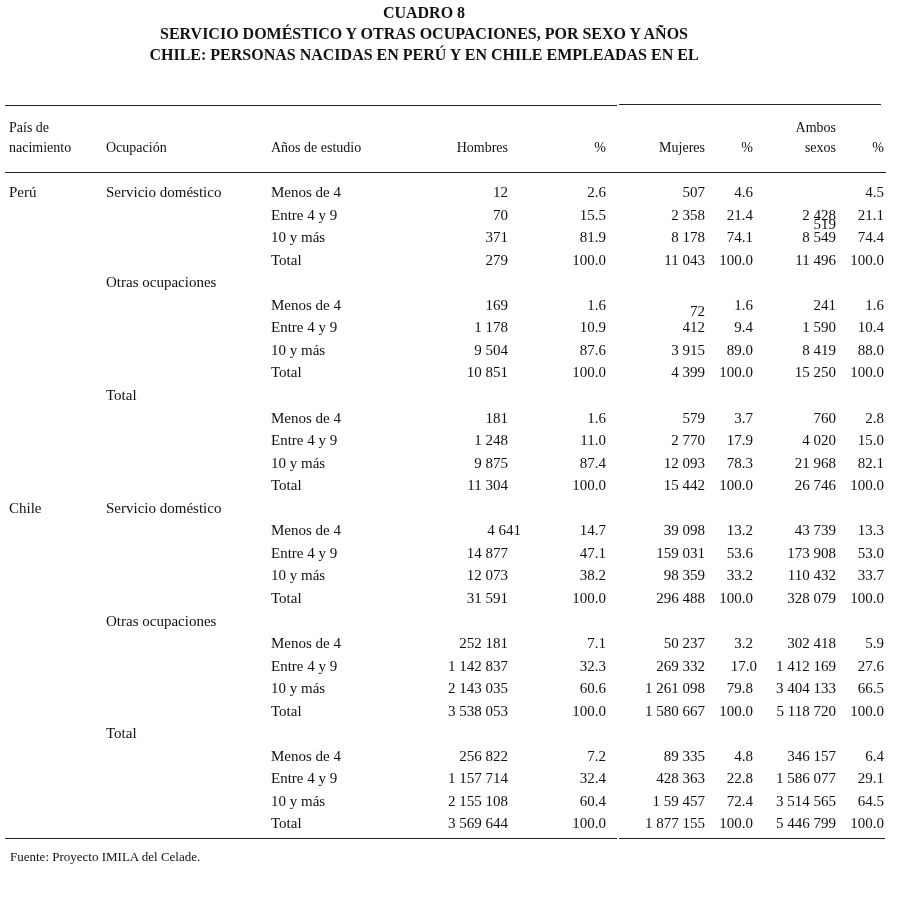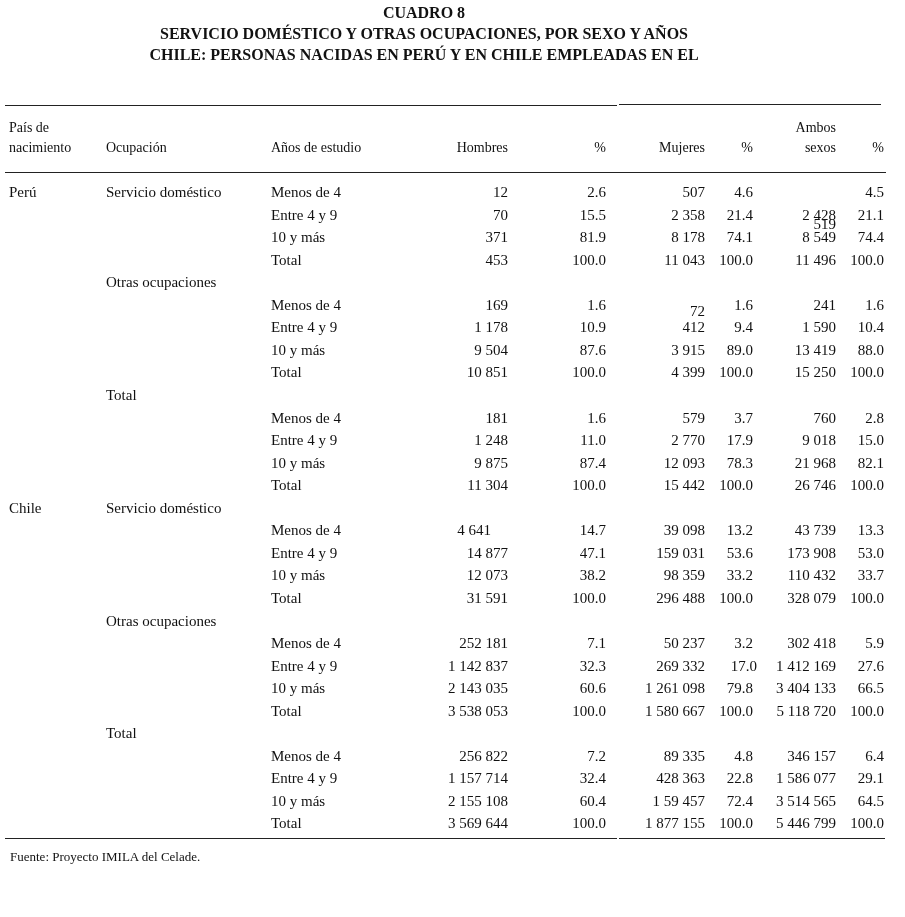--- a/index.html
+++ b/index.html
@@ -71,21 +71,21 @@
       <div class="cell r" style="top: 227.1px; right: 299px;">81.9</div>
       <div class="cell r" style="top: 227.1px; right: 200px;">8 178</div>
       <div class="cell r" style="top: 227.1px; right: 152px;">74.1</div>
       <div class="cell r" style="top: 227.1px; right: 69px;">8 549</div>
       <div class="cell r" style="top: 227.1px; right: 21px;">74.4</div>
     </div>
     <div>
       <div class="cell" style="top: 249.7px; left: 9px;"></div>
       <div class="cell" style="top: 249.7px; left: 106px;"></div>
       <div class="cell" style="top: 249.7px; left: 271px;">Total</div>
-      <div class="cell r" style="top: 249.7px; right: 397px;">453</div>
+      <div class="cell r" style="top: 249.7px; right: 397px;">279</div>
       <div class="cell r" style="top: 249.7px; right: 299px;">100.0</div>
       <div class="cell r" style="top: 249.7px; right: 200px;">11 043</div>
       <div class="cell r" style="top: 249.7px; right: 152px;">100.0</div>
       <div class="cell r" style="top: 249.7px; right: 69px;">11 496</div>
       <div class="cell r" style="top: 249.7px; right: 21px;">100.0</div>
     </div>
     <div>
       <div class="cell" style="top: 272.2px; left: 9px;"></div>
       <div class="cell" style="top: 272.2px; left: 106px;">Otras ocupaciones</div>
       <div class="cell" style="top: 272.2px; left: 271px;"></div>
@@ -119,21 +119,21 @@
       <div class="cell r" style="top: 317.3px; right: 21px;">10.4</div>
     </div>
     <div>
       <div class="cell" style="top: 339.9px; left: 9px;"></div>
       <div class="cell" style="top: 339.9px; left: 106px;"></div>
       <div class="cell" style="top: 339.9px; left: 271px;">10 y más</div>
       <div class="cell r" style="top: 339.9px; right: 397px;">9 504</div>
       <div class="cell r" style="top: 339.9px; right: 299px;">87.6</div>
       <div class="cell r" style="top: 339.9px; right: 200px;">3 915</div>
       <div class="cell r" style="top: 339.9px; right: 152px;">89.0</div>
-      <div class="cell r" style="top: 339.9px; right: 69px;">13 419</div>
+      <div class="cell r" style="top: 339.9px; right: 69px;">8 419</div>
       <div class="cell r" style="top: 339.9px; right: 21px;">88.0</div>
     </div>
     <div>
       <div class="cell" style="top: 362.4px; left: 9px;"></div>
       <div class="cell" style="top: 362.4px; left: 106px;"></div>
       <div class="cell" style="top: 362.4px; left: 271px;">Total</div>
       <div class="cell r" style="top: 362.4px; right: 397px;">10 851</div>
       <div class="cell r" style="top: 362.4px; right: 299px;">100.0</div>
       <div class="cell r" style="top: 362.4px; right: 200px;">4 399</div>
       <div class="cell r" style="top: 362.4px; right: 152px;">100.0</div>
@@ -163,21 +163,21 @@
       <div class="cell r" style="top: 407.5px; right: 21px;">2.8</div>
     </div>
     <div>
       <div class="cell" style="top: 430.1px; left: 9px;"></div>
       <div class="cell" style="top: 430.1px; left: 106px;"></div>
       <div class="cell" style="top: 430.1px; left: 271px;">Entre 4 y 9</div>
       <div class="cell r" style="top: 430.1px; right: 397px;">1 248</div>
       <div class="cell r" style="top: 430.1px; right: 299px;">11.0</div>
       <div class="cell r" style="top: 430.1px; right: 200px;">2 770</div>
       <div class="cell r" style="top: 430.1px; right: 152px;">17.9</div>
-      <div class="cell r" style="top: 430.1px; right: 69px;">9 018</div>
+      <div class="cell r" style="top: 430.1px; right: 69px;">4 020</div>
       <div class="cell r" style="top: 430.1px; right: 21px;">15.0</div>
     </div>
     <div>
       <div class="cell" style="top: 452.6px; left: 9px;"></div>
       <div class="cell" style="top: 452.6px; left: 106px;"></div>
       <div class="cell" style="top: 452.6px; left: 271px;">10 y más</div>
       <div class="cell r" style="top: 452.6px; right: 397px;">9 875</div>
       <div class="cell r" style="top: 452.6px; right: 299px;">87.4</div>
       <div class="cell r" style="top: 452.6px; right: 200px;">12 093</div>
       <div class="cell r" style="top: 452.6px; right: 152px;">78.3</div>
@@ -203,21 +203,21 @@
       <div class="cell r" style="top: 497.7px; right: 299px;"></div>
       <div class="cell r" style="top: 497.7px; right: 200px;"></div>
       <div class="cell r" style="top: 497.7px; right: 152px;"></div>
       <div class="cell r" style="top: 497.7px; right: 69px;"></div>
       <div class="cell r" style="top: 497.7px; right: 21px;"></div>
     </div>
     <div>
       <div class="cell" style="top: 520.3px; left: 9px;"></div>
       <div class="cell" style="top: 520.3px; left: 106px;"></div>
       <div class="cell" style="top: 520.3px; left: 271px;">Menos de 4</div>
-      <div class="cell r" style="top: 520.3px; right: 414px; text-align: center;">4 641</div>
+      <div class="cell r" style="top: 520.3px; right: 384px; text-align: center;">4 641</div>
       <div class="cell r" style="top: 520.3px; right: 299px;">14.7</div>
       <div class="cell r" style="top: 520.3px; right: 200px;">39 098</div>
       <div class="cell r" style="top: 520.3px; right: 152px;">13.2</div>
       <div class="cell r" style="top: 520.3px; right: 69px;">43 739</div>
       <div class="cell r" style="top: 520.3px; right: 21px;">13.3</div>
     </div>
     <div>
       <div class="cell" style="top: 542.8px; left: 9px;"></div>
       <div class="cell" style="top: 542.8px; left: 106px;"></div>
       <div class="cell" style="top: 542.8px; left: 271px;">Entre 4 y 9</div>

